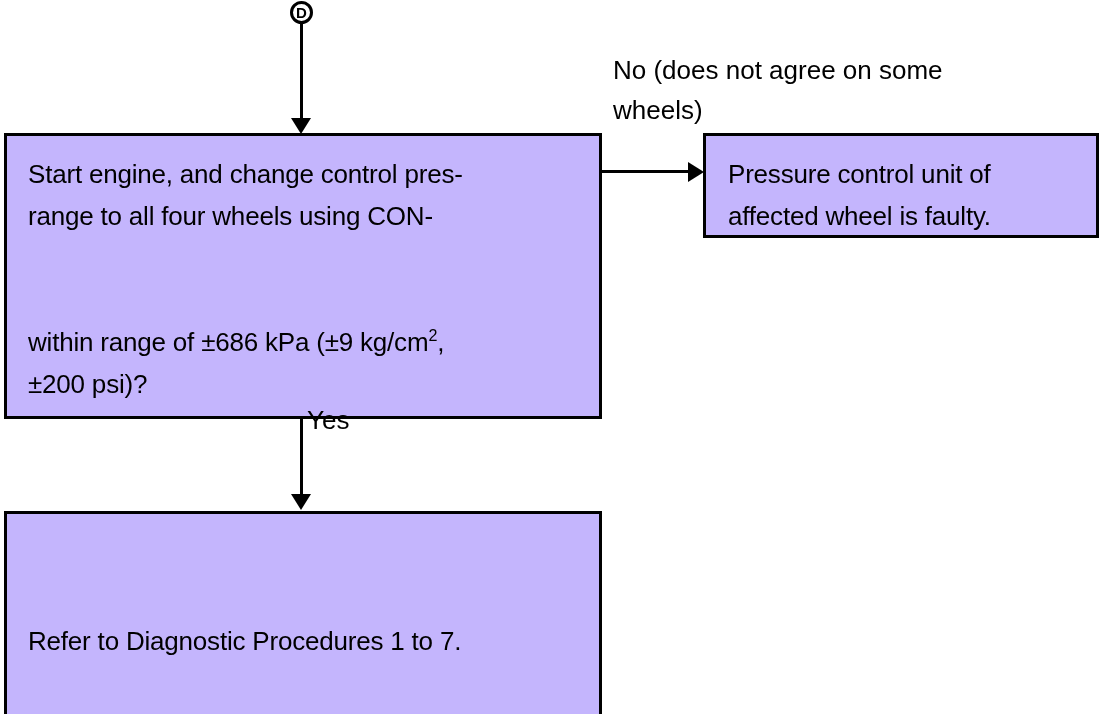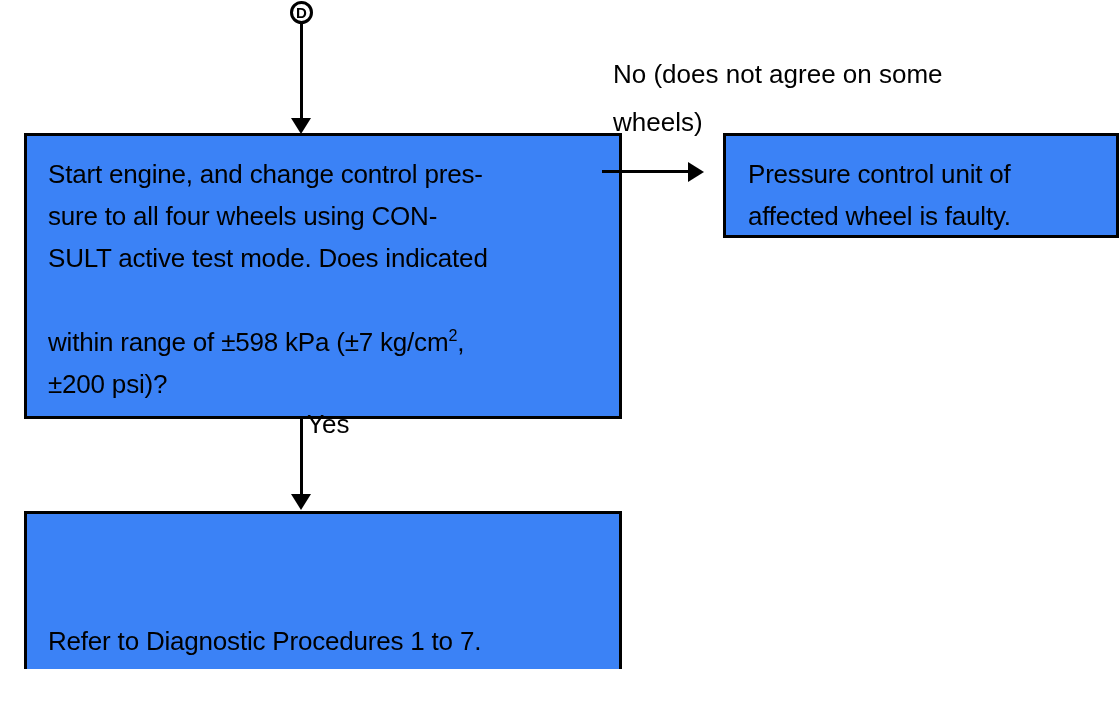--- a/index.html
+++ b/index.html
@@ -16,22 +16,21 @@
     height: 714px;
     background: #ffffff;
     overflow: hidden;
   }
 
   
   .flow-box {
     position: absolute;
     box-sizing: border-box;
     border: 3px solid #000000;
-    background: #3b82f6;
-    margin-left: 20px;
+    background: #c4b5fd;
   }
   .box-text {
     position: absolute;
     color: #000000;
     font-size: 26px;
     line-height: 42px;
     letter-spacing: -0.2px;
     white-space: pre-line;
   }
 
@@ -59,21 +58,21 @@
     left: 22px;
     top: 17px;
     width: 360px;
   }
 
   
   #box-refer {
     left: 4px;
     top: 511px;
     width: 598px;
-    height: 158px;
+    height: 203px;
     border-bottom: none;
   }
   #refer-text {
     left: 21px;
     top: 106px;
     width: 560px;
   }
 
   
   #connector-d {
@@ -159,21 +158,21 @@
   #arrow-decision-refer {
     left: 291px;
     top: 494px;
   }
 
   
   .edge-label {
     position: absolute;
     color: #000000;
     font-size: 26px;
-    line-height: 48px;
+    line-height: 40px;
     white-space: pre-line;
   }
   #label-no {
     left: 613px;
     top: 50px;
     width: 420px;
   }
   #label-yes {
     left: 307px;
     top: 400px;
@@ -191,21 +190,21 @@
 <div id="canvas">
 
   <div id="connector-d">
     <span id="connector-d-label">D</span>
   </div>
 
   <div class="vline" id="line-d-decision"></div>
   <div class="arrow-down" id="arrow-d-decision"></div>
 
   <div class="flow-box" id="box-decision">
-    <div class="box-text" id="decision-text"><span>Start engine, and change control pres-</span><br><span>sure to all four wheels using CON-</span><br><span>SULT active test mode. Does indicated</span><br><br><span>within range of  ±598 kPa (±7 kg/cm</span><sup>2</sup><span>,</span><br><span>±200 psi)?</span></div>
+    <div class="box-text" id="decision-text"><span>Start engine, and change control pres-</span><br><span>range to all four wheels using CON-</span><br><br><br><span>within range of  ±686 kPa (±9 kg/cm</span><sup>2</sup><span>,</span><br><span>±200 psi)?</span></div>
   </div>
 
   <div class="hline" id="line-decision-fault"></div>
   <div class="arrow-right" id="arrow-decision-fault"></div>
 
   <div class="edge-label" id="label-no">No (does not agree on some
 wheels)</div>
 
   <div class="flow-box" id="box-fault">
     <div class="box-text" id="fault-text">Pressure control unit of

